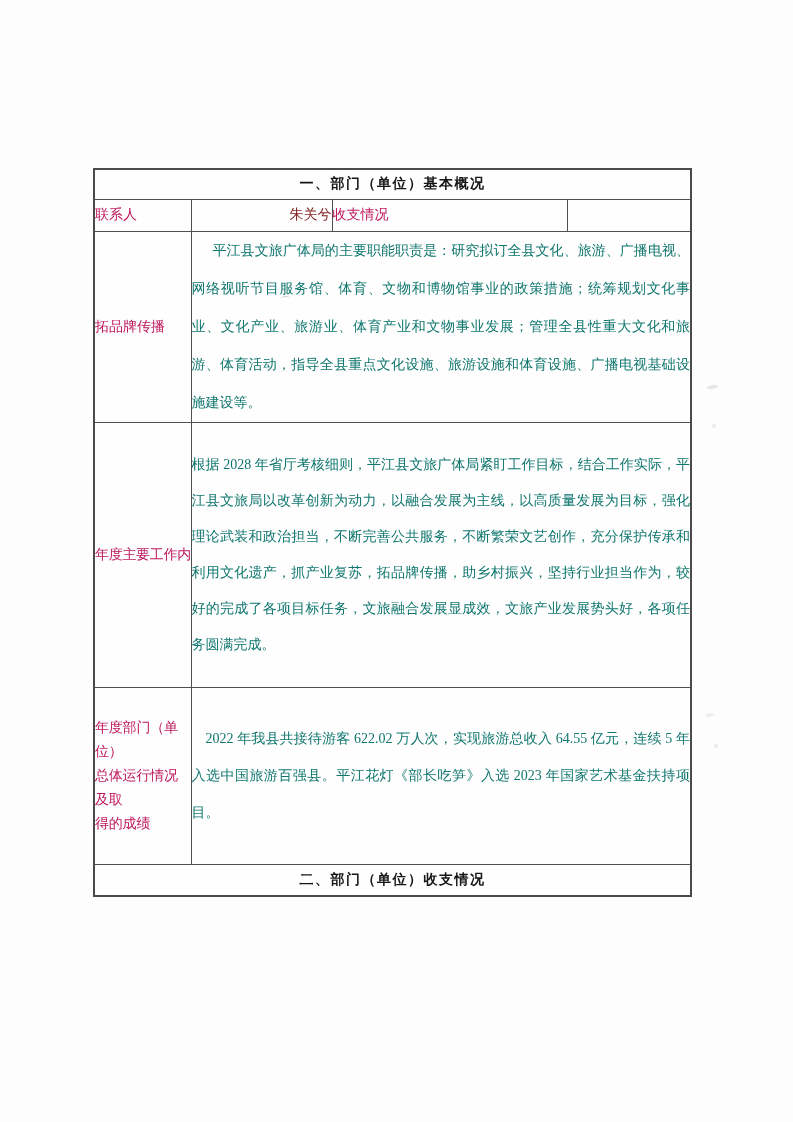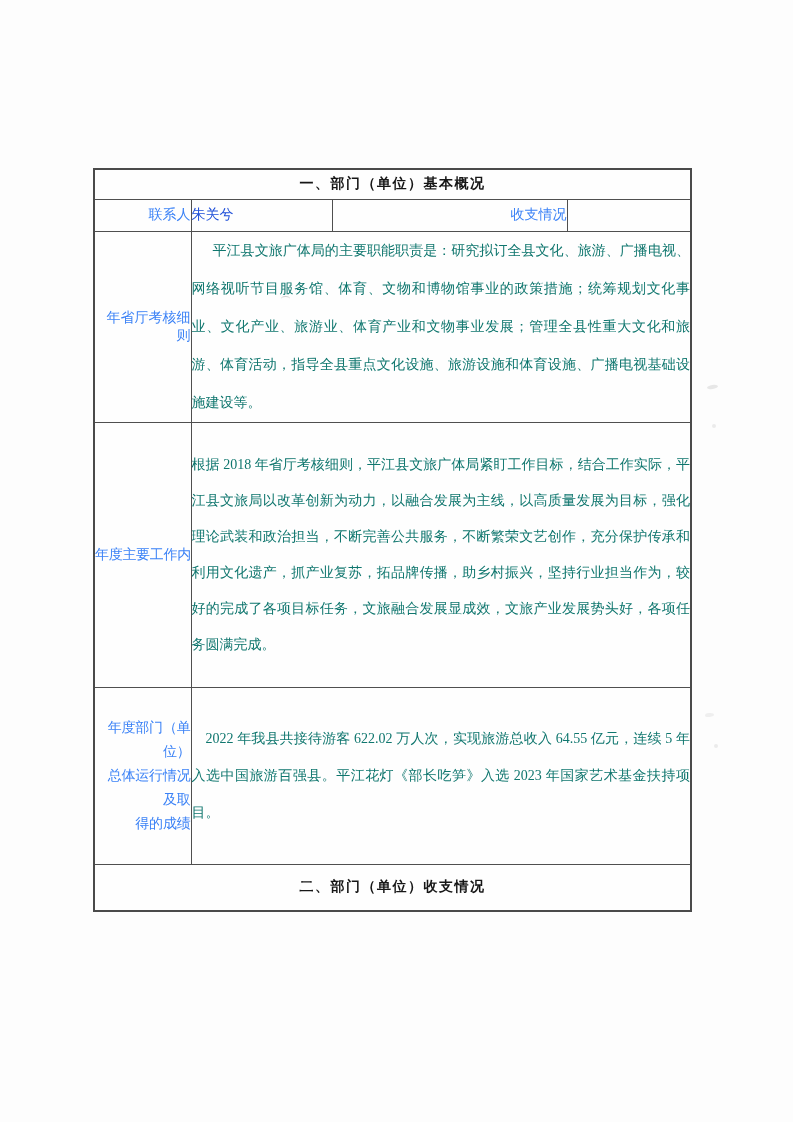--- a/index.html
+++ b/index.html
@@ -30,33 +30,33 @@
   }
   td.section-title{
     text-align:center;
     font-family:"Liberation Sans","DejaVu Sans",sans-serif;
     font-weight:bold;
     font-size:18px;
     letter-spacing:1.5px;
     color:#161616;
   }
   td.lbl{
-    text-align:right;
+    text-align:left;
     font-size:13px;
-    color:#3b82f6;
+    color:#be185d;
     padding:0 1px;
   }
   td.lbl-sm{font-size:11.5px;letter-spacing:-0.3px;white-space:nowrap;}
   td.lbl-multi{
     font-size:12px;
     line-height:24px;
     white-space:pre-line;
     letter-spacing:-0.2px;
   }
-  td.val{text-align:left;font-size:14px;color:#1d4ed8;}
+  td.val{text-align:right;font-size:14px;color:#7f1d1d;}
   td.para{
     text-align:justify;
     padding:0 6px;
     color:#0f766e;
   }
   .para-duty{line-height:38px;text-indent:1.5em;}
   .para-work{line-height:36px;}
   .para-perf{line-height:37px;text-indent:1em;margin-left:16px;}
   td.top{vertical-align:top;padding-top:12px;}
 
@@ -88,37 +88,37 @@
 
     <tr style="height:32px">
       <td class="lbl">联系人</td>
       <td class="val">朱关兮</td>
       <td class="lbl">收支情况</td>
       <td class="val"></td>
     </tr>
 
 
     <tr style="height:189px">
-      <td class="lbl">年省厅考核细则</td>
+      <td class="lbl">拓品牌传播</td>
       <td colspan="3" class="para para-duty">平江县文旅广体局的主要职能职责是：研究拟订全县文化、旅游、广播电视、网络视听节目服务馆、体育、文物和博物馆事业的政策措施；统筹规划文化事业、文化产业、旅游业、体育产业和文物事业发展；管理全县性重大文化和旅游、体育活动，指导全县重点文化设施、旅游设施和体育设施、广播电视基础设施建设等。</td>
     </tr>
 
     <tr style="height:265px">
       <td class="lbl lbl-sm">年度主要工作内容</td>
-      <td colspan="3" class="para para-work">根据 2018 年省厅考核细则，平江县文旅广体局紧盯工作目标，结合工作实际，平江县文旅局以改革创新为动力，以融合发展为主线，以高质量发展为目标，强化理论武装和政治担当，不断完善公共服务，不断繁荣文艺创作，充分保护传承和利用文化遗产，抓产业复苏，拓品牌传播，助乡村振兴，坚持行业担当作为，较好的完成了各项目标任务，文旅融合发展显成效，文旅产业发展势头好，各项任务圆满完成。</td>
+      <td colspan="3" class="para para-work">根据 2028 年省厅考核细则，平江县文旅广体局紧盯工作目标，结合工作实际，平江县文旅局以改革创新为动力，以融合发展为主线，以高质量发展为目标，强化理论武装和政治担当，不断完善公共服务，不断繁荣文艺创作，充分保护传承和利用文化遗产，抓产业复苏，拓品牌传播，助乡村振兴，坚持行业担当作为，较好的完成了各项目标任务，文旅融合发展显成效，文旅产业发展势头好，各项任务圆满完成。</td>
     </tr>
 
     <tr style="height:177px">
       <td class="lbl lbl-multi">年度部门（单位）
 总体运行情况及取
 得的成绩</td>
       <td colspan="3" class="para para-perf top">2022 年我县共接待游客 622.02 万人次，实现旅游总收入 64.55 亿元，连续 5 年入选中国旅游百强县。平江花灯《部长吃笋》入选 2023 年国家艺术基金扶持项目。</td>
     </tr>
 
-    <tr style="height:47px">
+    <tr style="height:32px">
       <td colspan="4" class="section-title">二、部门（单位）收支情况</td>
     </tr>
   </tbody>
     </table>
 
   <div class="smudge s1"></div>
   <div class="smudge s2"></div>
   <div class="smudge s3"></div>
   <div class="smudge s4"></div>
   <div class="smudge s5"></div>

